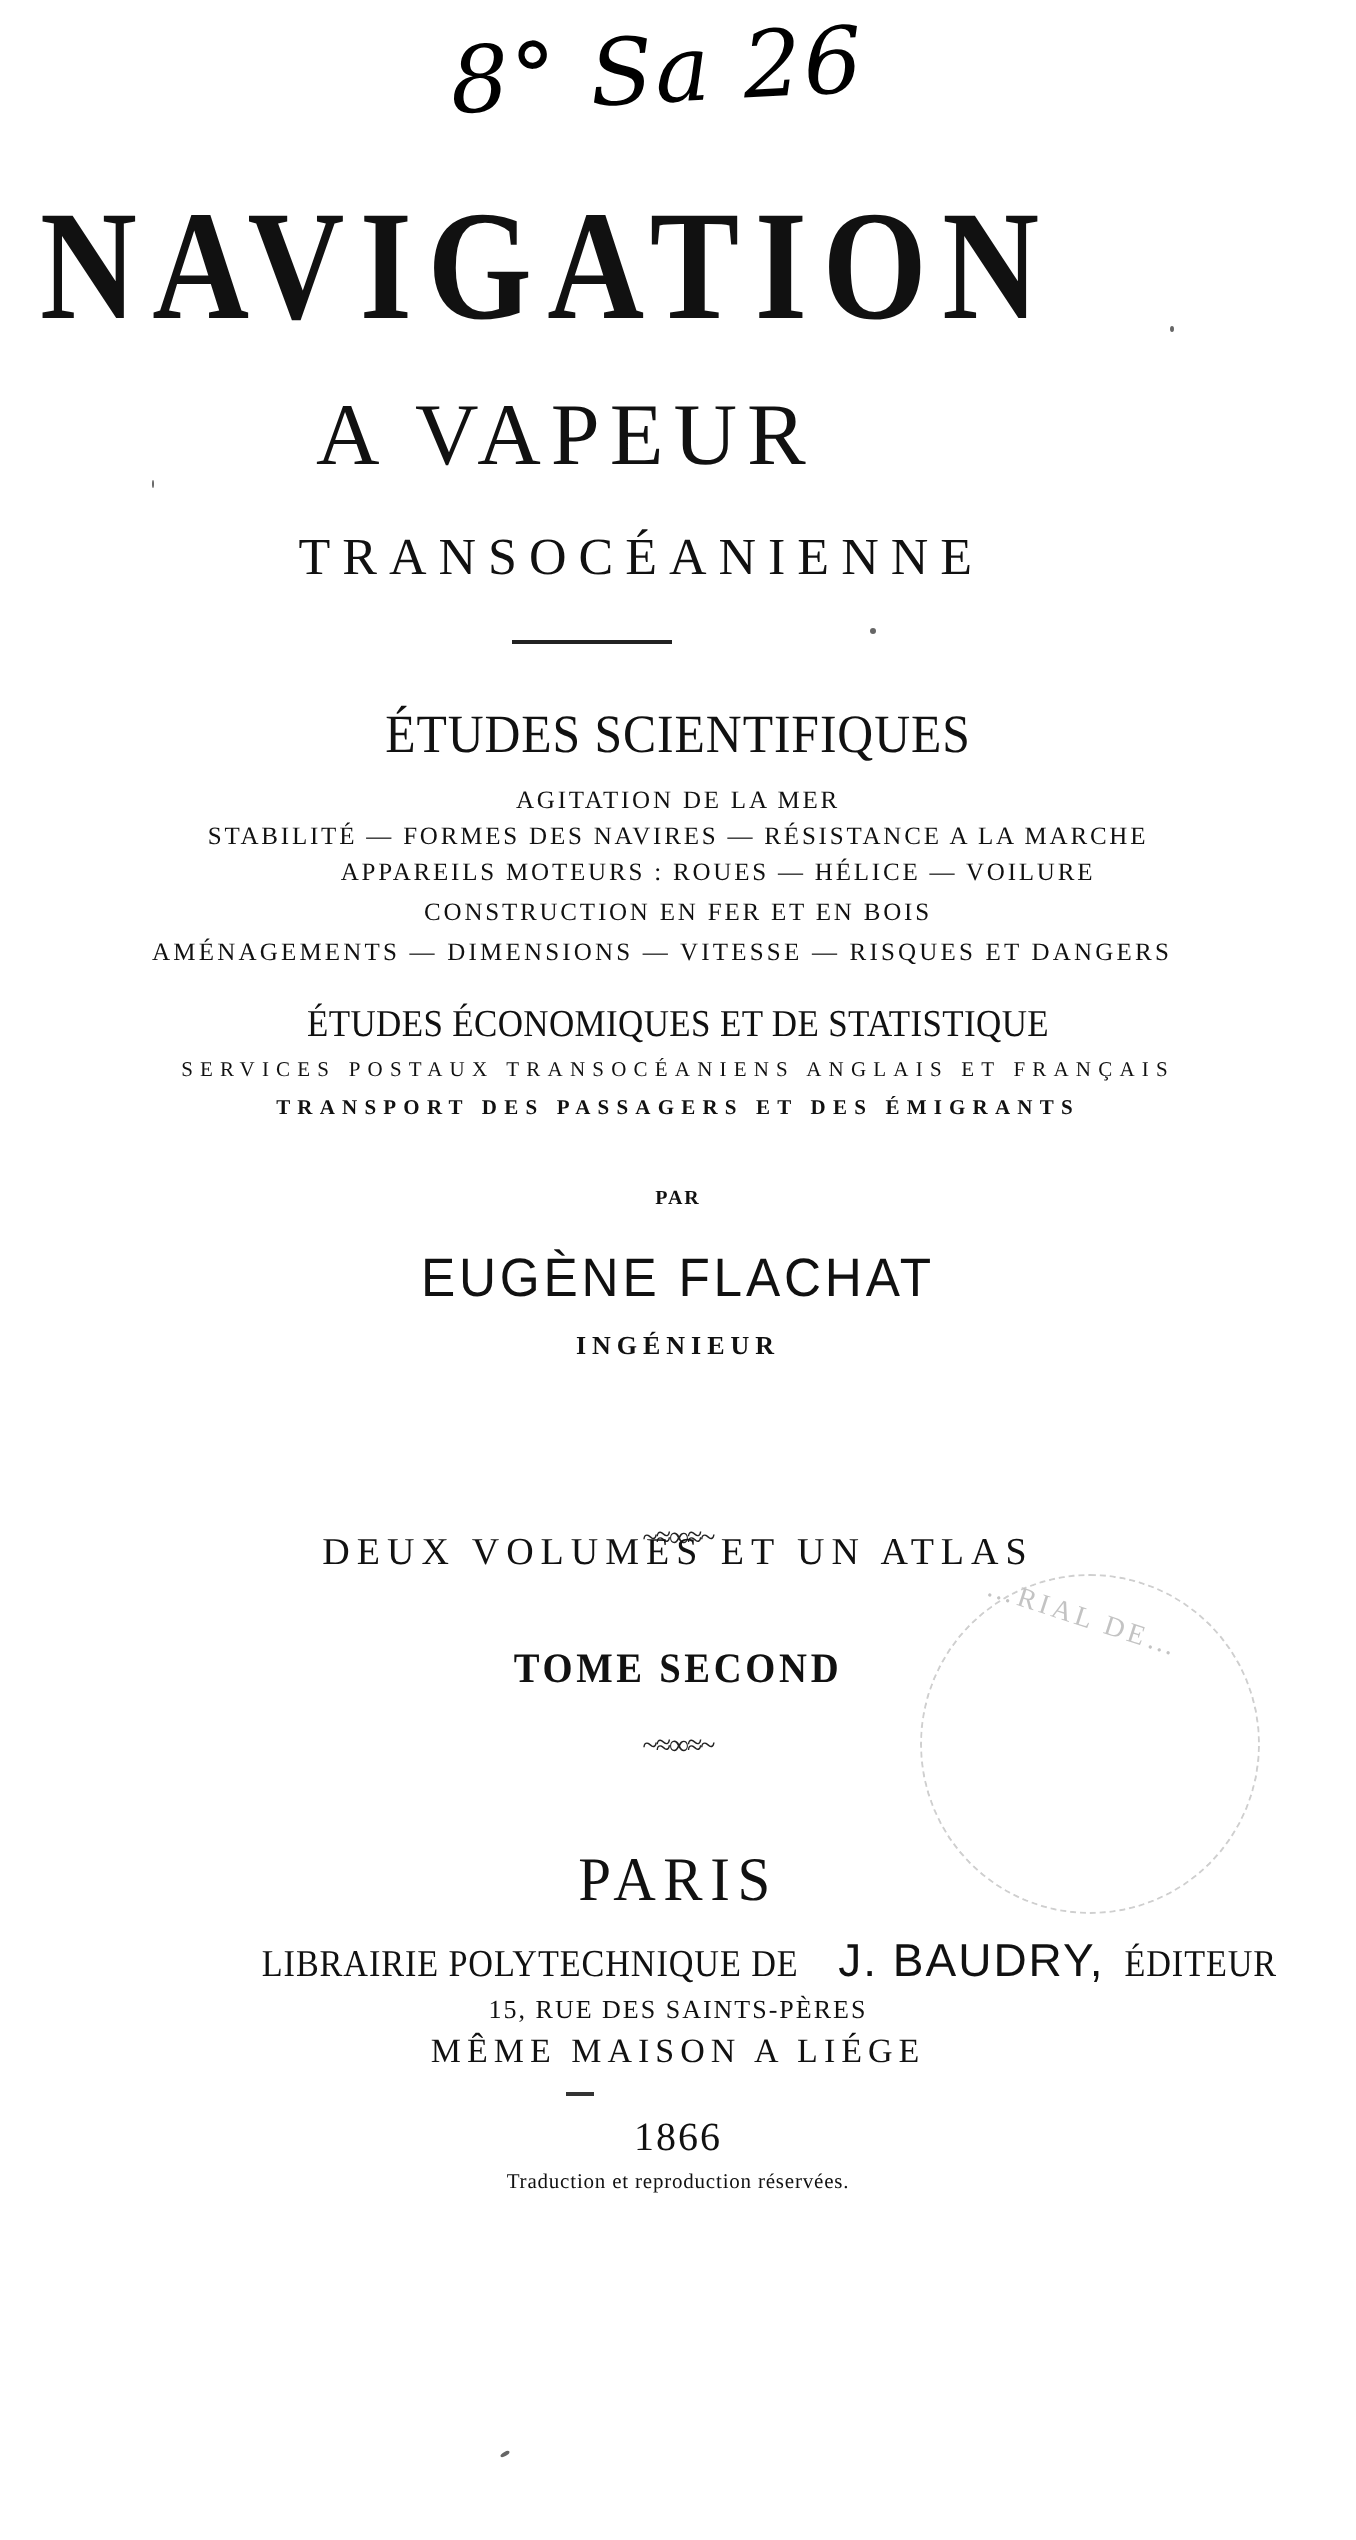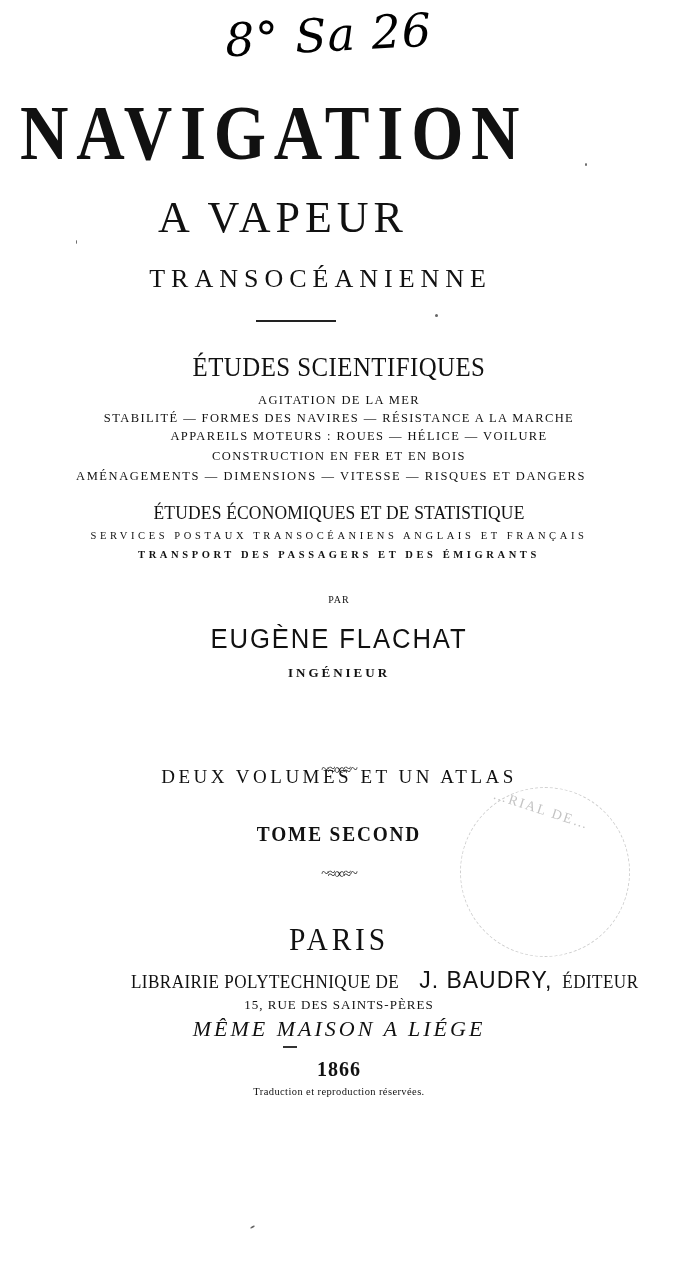--- a/index.html
+++ b/index.html
@@ -21,43 +21,43 @@
     .topic1 { top: 393px; left: 0; }
     .topic2 { top: 411px; }
     .topic3 { top: 429px; padding-left: 20px; }
     .topic4 { top: 449px; }
     .topic5 { top: 469px; left: -8px; letter-spacing: 1.6px; }
 
     .etudes-eco { top: 502px; font-size: 19px; letter-spacing: 0.2px; transform: scaleX(0.92); }
     .eco1 { top: 530px; font-size: 10.5px; letter-spacing: 3.6px; font-weight: normal; }
     .eco2 { top: 549px; font-size: 10.5px; letter-spacing: 3.6px; font-weight: bold; }
 
-    .par { top: 594px; font-size: 10px; letter-spacing: 1px; font-weight: normal; }
+    .par { top: 594px; font-size: 10px; letter-spacing: 1px; font-weight: bold; }
 
     .author { top: 624px; font-size: 27px; letter-spacing: 2px; transform: scaleX(0.95); }
     .author-title { top: 665px; font-size: 13px; letter-spacing: 3px; font-weight: bold; }
 
     .fleuron { font-size: 14px; letter-spacing: -1px; color: #222; }
     .fleuron1 { top: 762px; }
     .fleuron2 { top: 866px; }
 
     .volumes { top: 766px; font-size: 19px; letter-spacing: 3.5px; }
     .tome { top: 822px; font-size: 21px; letter-spacing: 2px; font-weight: bold; transform: scaleX(0.92); }
 
     .stamp { position: absolute; left: 460px; top: 787px; width: 168px; height: 168px; border-radius: 50%; border: 1px dashed #bbb; opacity: 0.7; }
     .stamp-text { position: absolute; top: 14px; left: 30px; font-family: "Liberation Serif", serif; font-size: 14px; color: #aaa; transform: rotate(18deg); letter-spacing: 2px; }
 
     .city { top: 922px; font-size: 31px; letter-spacing: 4px; transform: scaleX(0.95); }
     .publisher { top: 967px; font-size: 19px; letter-spacing: 0.5px; padding-left: 40px; }
     .publisher .pub-a, .publisher .pub-c { font-family: "Liberation Serif", serif; transform: scaleX(0.9); display: inline-block; }
     .publisher .pub-b { font-family: "Liberation Sans", sans-serif; font-size: 23px; letter-spacing: 1px; }
     .address { top: 997px; font-size: 13px; letter-spacing: 1px; font-variant: small-caps; }
-    .branch { top: 1016px; font-size: 22px; letter-spacing: 3px; font-style: italic; }
+    .branch { top: 1016px; font-size: 17px; letter-spacing: 3px; }
     .dash { position: absolute; left: 283px; top: 1046px; width: 14px; height: 2px; background: #333; }
-    .year { top: 1058px; font-size: 20px; letter-spacing: 1px; font-weight: bold; }
+    .year { top: 1058px; font-size: 20px; letter-spacing: 1px; }
     .rights { top: 1086px; font-size: 10.5px; font-weight: normal; letter-spacing: 0.4px; }
 
     .speck { position: absolute; background: #666; border-radius: 50%; }
   </style>
 </head>
 <body>
 
 <div>
 
   <div class="line shelfmark">8° Sa 26</div>

